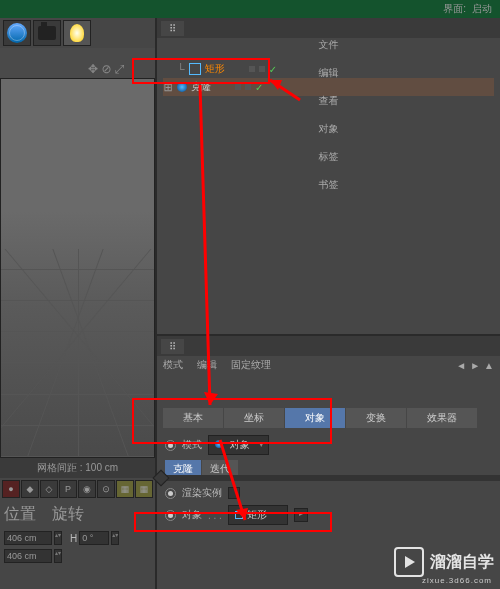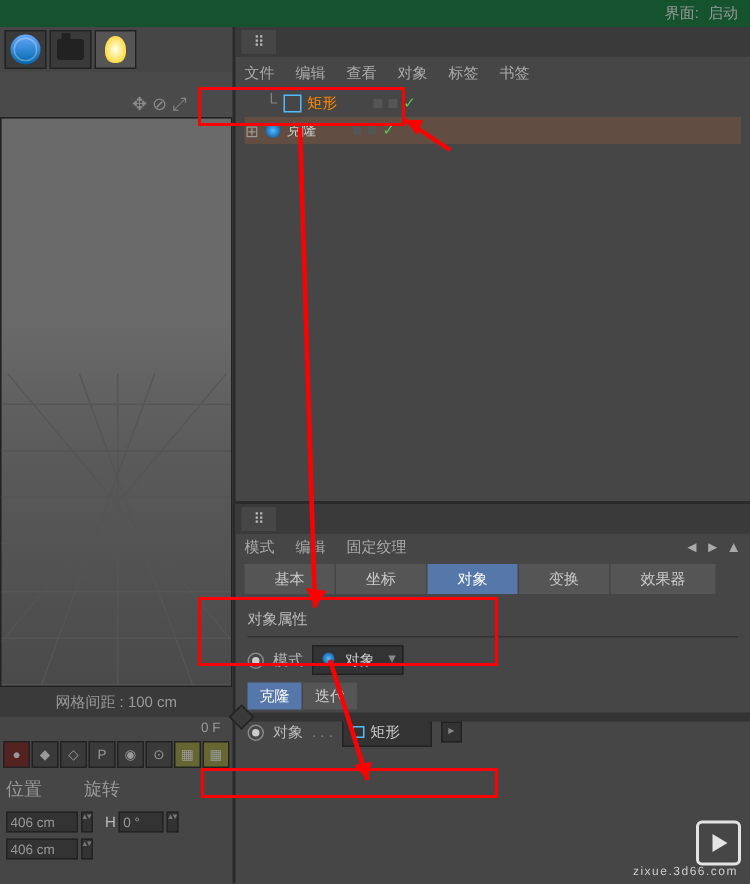--- a/index.html
+++ b/index.html
@@ -31,51 +31,51 @@
 
 
 .vp-footer { position: absolute; top: 458px; left: 0; width: 155px; height: 20px; background: #3a3a3a; display:flex; align-items:center; justify-content:center; font-size:10px; color:#999; }
 
 
 .bottom-panel { position: absolute; top: 478px; left: 0; width: 155px; bottom: 0; background: #464646; }
 .tiny-row { display:flex; gap:1px; padding:2px; }
 .tiny-btn { width:18px; height:18px; background:#3a3a3a; border:1px solid #222; display:flex; align-items:center; justify-content:center; font-size:9px; color:#999; }
 .tiny-btn.rec { background:#522; }
 .tiny-btn.yellow { background:#663; }
-.bottom-labels { display:flex; padding:4px; gap:28px; font-size:12px; color:#999;text-align:right; }
+.bottom-labels { display:flex; padding:4px; gap:16px; font-size:16px; color:#999;text-align:right; }
 .coord-row { display:flex; align-items:center; gap:2px; padding:2px 4px; font-size:10px; }
 .coord-input { width:48px; height:14px; background:#333; border:1px solid #222; color:#999; font-size:9px; padding:0 2px; }
 .spinner { width:8px; height:14px; background:#333; border:1px solid #222; font-size:6px; color:#777; text-align:center; line-height:6px; }
 
 
 .right-panel { position: absolute; top: 18px; left: 155px; right: 0; bottom: 0; background: #464646; border-left: 2px solid #2a2a2a; }
 
 
 .obj-tabs { height: 20px; background: #3a3a3a; display:flex; align-items:center; padding:0 4px; gap:2px; }
 .obj-tab { padding: 2px 8px; background: #464646; font-size: 10px; color: #bbb; }
-.obj-menu { height: 18px; display:flex; align-items:flex-end; padding:0 6px; gap:14px; font-size:10px; color:#aaa; }
+.obj-menu { height: 18px; display:flex; align-items:center; padding:0 6px; gap:14px; font-size:10px; color:#aaa;flex-direction:column; }
 
 .obj-list { padding: 4px 6px; }
 .obj-row { display:flex; align-items:center; height:18px; gap:4px; }
 .obj-row.selected { background: rgba(255,120,40,.15); }
 .expand-icon { width:10px; text-align:center; color:#999; }
 .obj-icon { width:12px; height:12px; display:inline-block; }
 .spline-icon { border:1px solid #5bf; }
 .cloner-icon { background: radial-gradient(#5bf,#048); border-radius:50%; width:10px; height:10px; }
 .obj-name { color:#ccc; font-size:10px; }
 .obj-name.active { color:#f80; }
 .vis-check { color:#5c5; font-size:10px; }
 
 
 .attr-panel { position:absolute; top:316px; left:0; right:0; bottom:0; border-top:2px solid #2a2a2a; }
 .attr-menu { height:18px; display:flex; align-items:center; padding:0 6px; gap:14px; font-size:10px; color:#aaa; }
 .attr-arrows { margin-left:auto; display:flex; gap:4px; }
 .attr-title { display:flex; align-items:center; gap:6px; padding:4px 6px; font-size:10px; color:#bbb; }
 .attr-tabs { display:flex; gap:1px; padding:2px 6px; }
-.attr-tab { padding:3px 20px; background:#555; font-size:10px; color:#ccc; }
+.attr-tab { padding:3px 20px; background:#555; font-size:10px; color:#ccc;margin-top:32px; }
 .attr-tab.active { background:#5577aa; color:#fff; }
 
 .attr-section { padding:4px 8px; }
 .section-header { font-size:10px; color:#bbb; padding:4px 0; border-bottom:1px solid #333; margin-bottom:4px; }
 .attr-row { display:flex; align-items:center; height:22px; gap:6px; font-size:10px; }
 .radio { width:11px; height:11px; border:1px solid #888; border-radius:50%; display:inline-block; position:relative; }
 .radio.on::after { content:''; position:absolute; inset:2px; background:#ccc; border-radius:50%; }
 .dropdown { background:#333; border:1px solid #222; padding:2px 18px 2px 6px; color:#ccc; font-size:10px; position:relative; min-width:50px; }
 .dropdown::after { content:'▾'; position:absolute; right:4px; color:#888; }
 .sub-tabs { display:flex; gap:1px; margin:4px 0; }
@@ -143,23 +143,20 @@
     <div class="grid-vline" style="left:30%; transform:skewX(-20deg)"></div>
     <div class="grid-vline" style="left:50%"></div>
     <div class="grid-vline" style="left:70%; transform:skewX(20deg)"></div>
     <div class="grid-vline" style="left:90%; transform:skewX(40deg)"></div>
   </div>
 </div>
 
 <div class="vp-footer">网格间距 : 100 cm</div>
 
 <div class="bottom-panel">
-  <div style="height:14px; display:flex; align-items:center; justify-content:flex-end; padding-right:8px;">
-      <span style="font-size:9px; color:#999;">0 F</span>
-    </div>
   <div class="tiny-row">
     <div class="tiny-btn rec">●</div>
     <div class="tiny-btn">◆</div>
     <div class="tiny-btn">◇</div>
     <div class="tiny-btn">P</div>
     <div class="tiny-btn">◉</div>
     <div class="tiny-btn">⊙</div>
     <div class="tiny-btn yellow">▦</div>
     <div class="tiny-btn yellow">▦</div>
   </div>
@@ -227,32 +224,36 @@
       </div>
     </div>
     <div class="attr-tabs">
       <span class="attr-tab">基本</span>
       <span class="attr-tab">坐标</span>
       <span class="attr-tab active">对象</span>
       <span class="attr-tab">变换</span>
       <span class="attr-tab">效果器</span>
     </div>
     <div class="attr-section">
-      <div class="section-header">对象属性</div>
       <div class="attr-row">
         <span class="radio on"></span>
         <span>模式</span>
         <span class="dropdown">
           <span class="obj-icon cloner-icon" style="width:8px;height:8px;display:inline-block;margin-right:4px;"></span>
           <span>对象</span>
         </span>
       </div>
       <div class="sub-tabs">
         <span class="sub-tab active">克隆</span>
         <span class="sub-tab">迭代</span>
+      </div>
+      <div class="attr-row">
+        <span class="radio on"></span>
+        <span>渲染实例</span>
+        <span class="checkbox"></span>
       </div>
       <div class="attr-row">
         <span class="radio on"></span>
         <span>对象</span>
         <span style="color:#888">. . .</span>
         <span class="link-field">
           <span class="obj-icon spline-icon" style="width:8px;height:8px"></span>
           <span>矩形</span>
         </span>
         <span class="drop-arrow">▸</span>
@@ -281,14 +282,15 @@
   <polygon points="95,460 86,450 98,448" class="arrow-head"></polygon>
 
   <line x1="100" y1="500" x2="80" y2="482" class="arrow-line"></line>
   <polygon points="80,482 92,484 86,494" class="arrow-head"></polygon>
 </svg>
 
 <div class="watermark">
   <div class="wm-logo">
       <div class="wm-play"></div>
     </div>
+  <span class="wm-text">溜溜自学</span>
 </div>
 <div class="wm-sub">zixue.3d66.com</div>
 
 </body></html>

